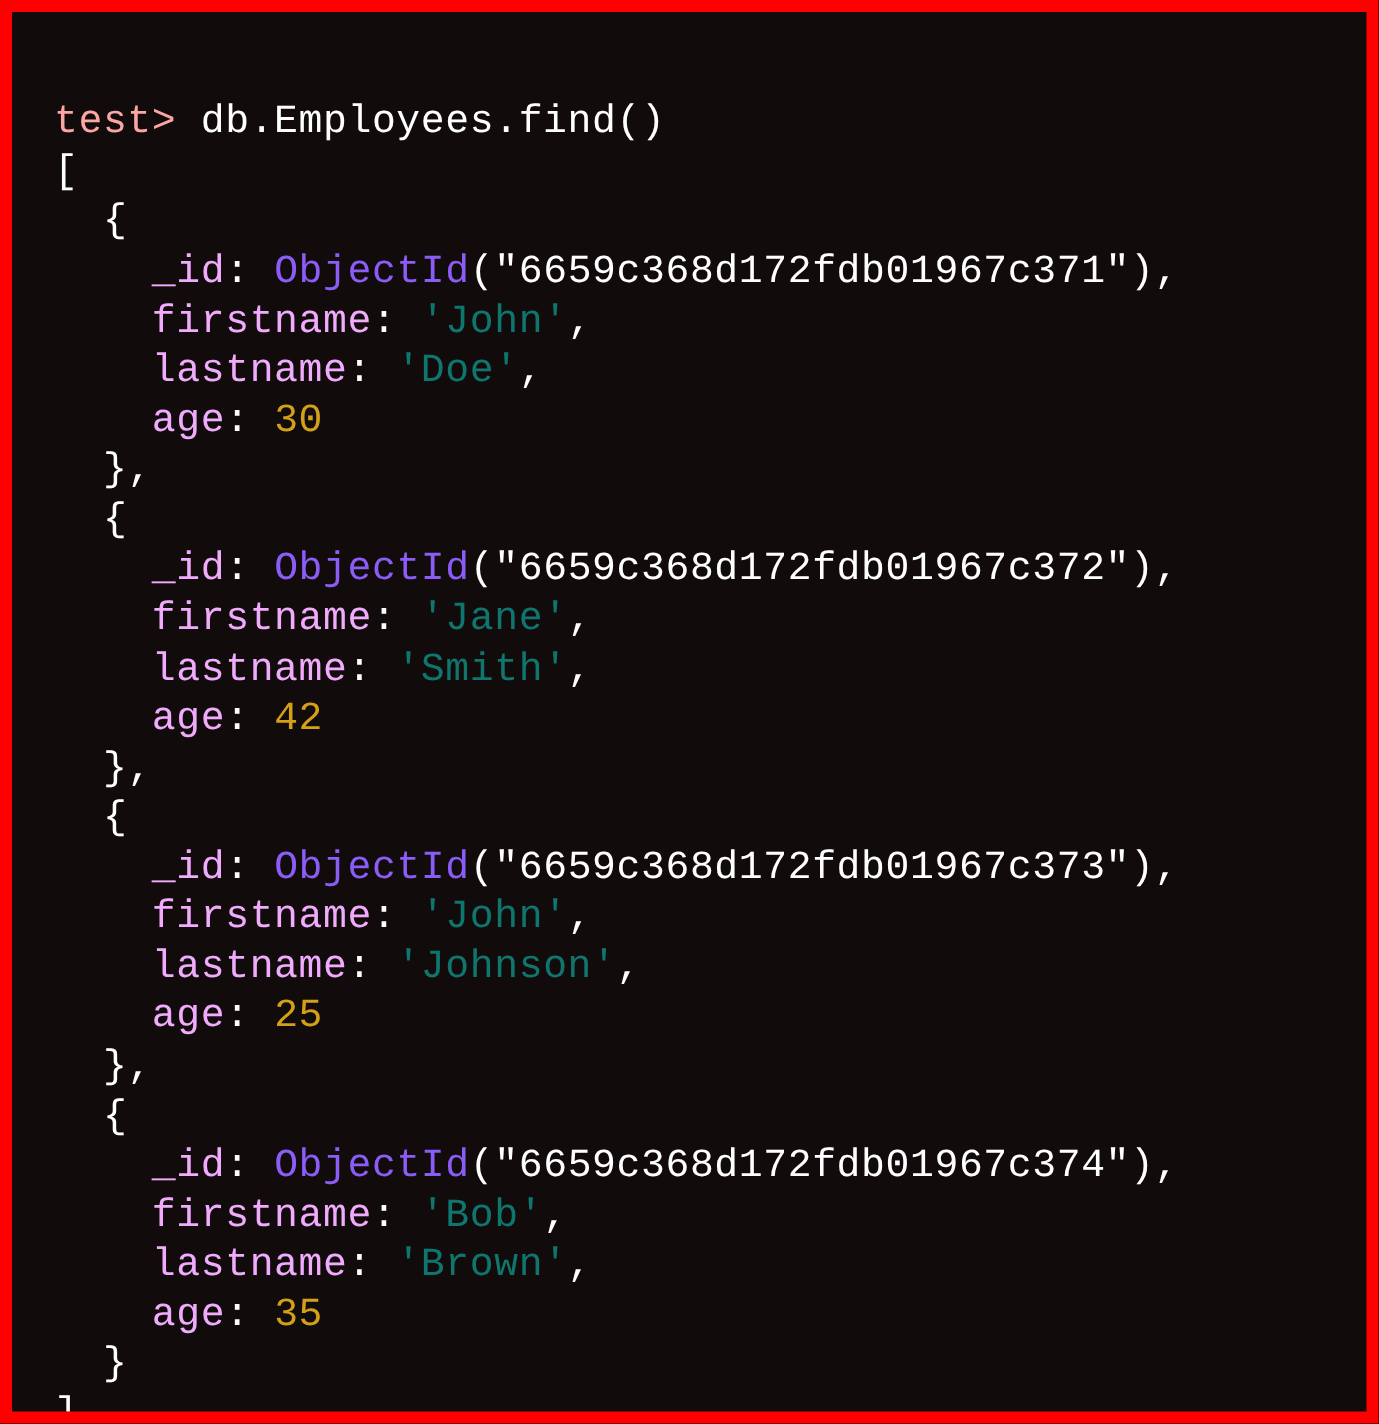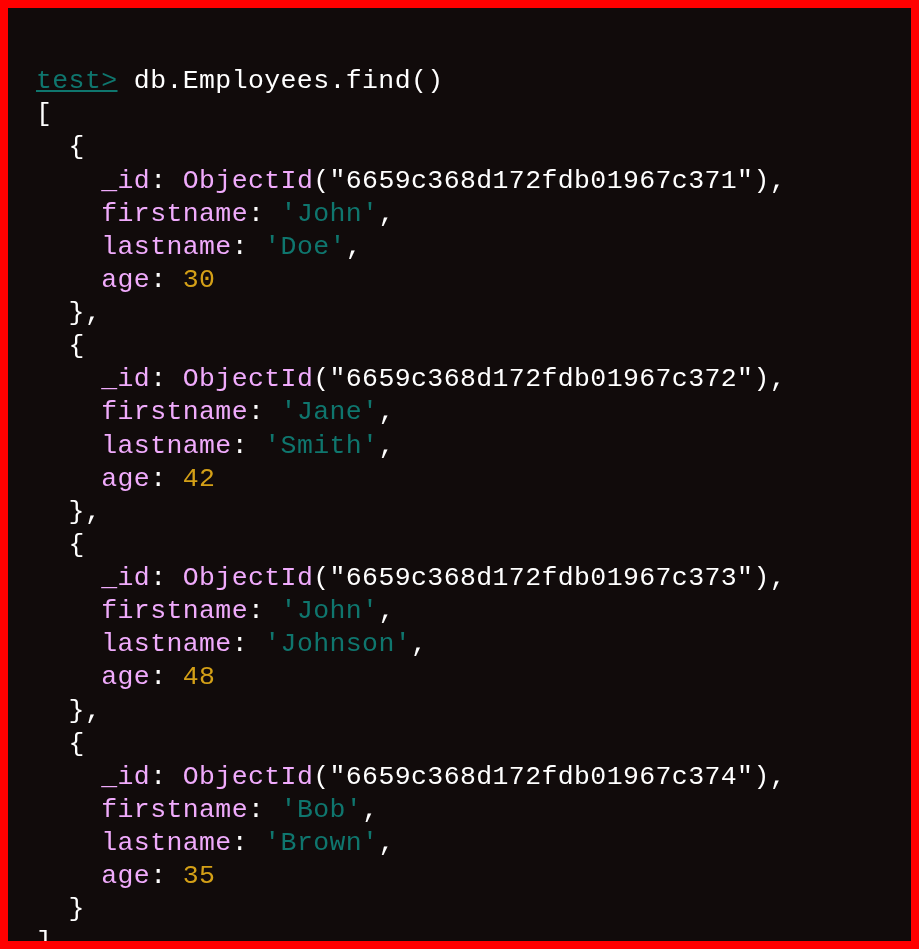--- a/index.html
+++ b/index.html
@@ -19,27 +19,27 @@
       width: 100%;
       height: 100%;
       padding: 24px 28px;
       color: #ffffff;
       font-size: 26.5px;
       line-height: 1.25;
       letter-spacing: 0.4px;
       white-space: pre;
       overflow: hidden;
     }
-    .prompt { color: #0f766e; text-decoration: underline; }
+    .prompt { color: #fca5a5; }
     .cmd { color: #ffffff; font-family: Liberation Mono, monospace; }
     .bracket { color: #ffffff; }
     .brace { color: #ffffff; }
     .key { color: #f0abfc; }
     .colon { color: #ffffff; }
-    .objectid { color: #f0abfc; }
+    .objectid { color: #8b5cf6; }
     .paren { color: #ffffff; }
     .objidstr { color: #ffffff; }
     .comma { color: #ffffff; }
     .str { color: #0f766e; }
     .num { color: #d4a017; margin-top: 29px; }
   </style>
 </head>
 <body>
 
 <div class="terminal">
@@ -54,21 +54,21 @@
   <span class="brace">{</span>
     <span class="key">_id</span><span class="colon">:</span> <span class="objectid">ObjectId</span><span class="paren">(</span><span class="objidstr"><span>"</span><span>6659c368d172fdb01967c372</span><span>"</span></span><span class="paren">)</span><span class="comma">,</span>
     <span class="key">firstname</span><span class="colon">:</span> <span class="str"><span>'</span><span>Jane</span><span>'</span></span><span class="comma">,</span>
     <span class="key">lastname</span><span class="colon">:</span> <span class="str"><span>'</span><span>Smith</span><span>'</span></span><span class="comma">,</span>
     <span class="key">age</span><span class="colon">:</span> <span class="num">42</span>
   <span class="brace">}</span><span class="comma">,</span>
   <span class="brace">{</span>
     <span class="key">_id</span><span class="colon">:</span> <span class="objectid">ObjectId</span><span class="paren">(</span><span class="objidstr"><span>"</span><span>6659c368d172fdb01967c373</span><span>"</span></span><span class="paren">)</span><span class="comma">,</span>
     <span class="key">firstname</span><span class="colon">:</span> <span class="str"><span>'</span><span>John</span><span>'</span></span><span class="comma">,</span>
     <span class="key">lastname</span><span class="colon">:</span> <span class="str"><span>'</span><span>Johnson</span><span>'</span></span><span class="comma">,</span>
-    <span class="key">age</span><span class="colon">:</span> <span class="num">48</span>
+    <span class="key">age</span><span class="colon">:</span> <span class="num">25</span>
   <span class="brace">}</span><span class="comma">,</span>
   <span class="brace">{</span>
     <span class="key">_id</span><span class="colon">:</span> <span class="objectid">ObjectId</span><span class="paren">(</span><span class="objidstr"><span>"</span><span>6659c368d172fdb01967c374</span><span>"</span></span><span class="paren">)</span><span class="comma">,</span>
     <span class="key">firstname</span><span class="colon">:</span> <span class="str"><span>'</span><span>Bob</span><span>'</span></span><span class="comma">,</span>
     <span class="key">lastname</span><span class="colon">:</span> <span class="str"><span>'</span><span>Brown</span><span>'</span></span><span class="comma">,</span>
     <span class="key">age</span><span class="colon">:</span> <span class="num">35</span>
   <span class="brace">}</span>
 <span class="bracket">]</span>
 </div>
 

